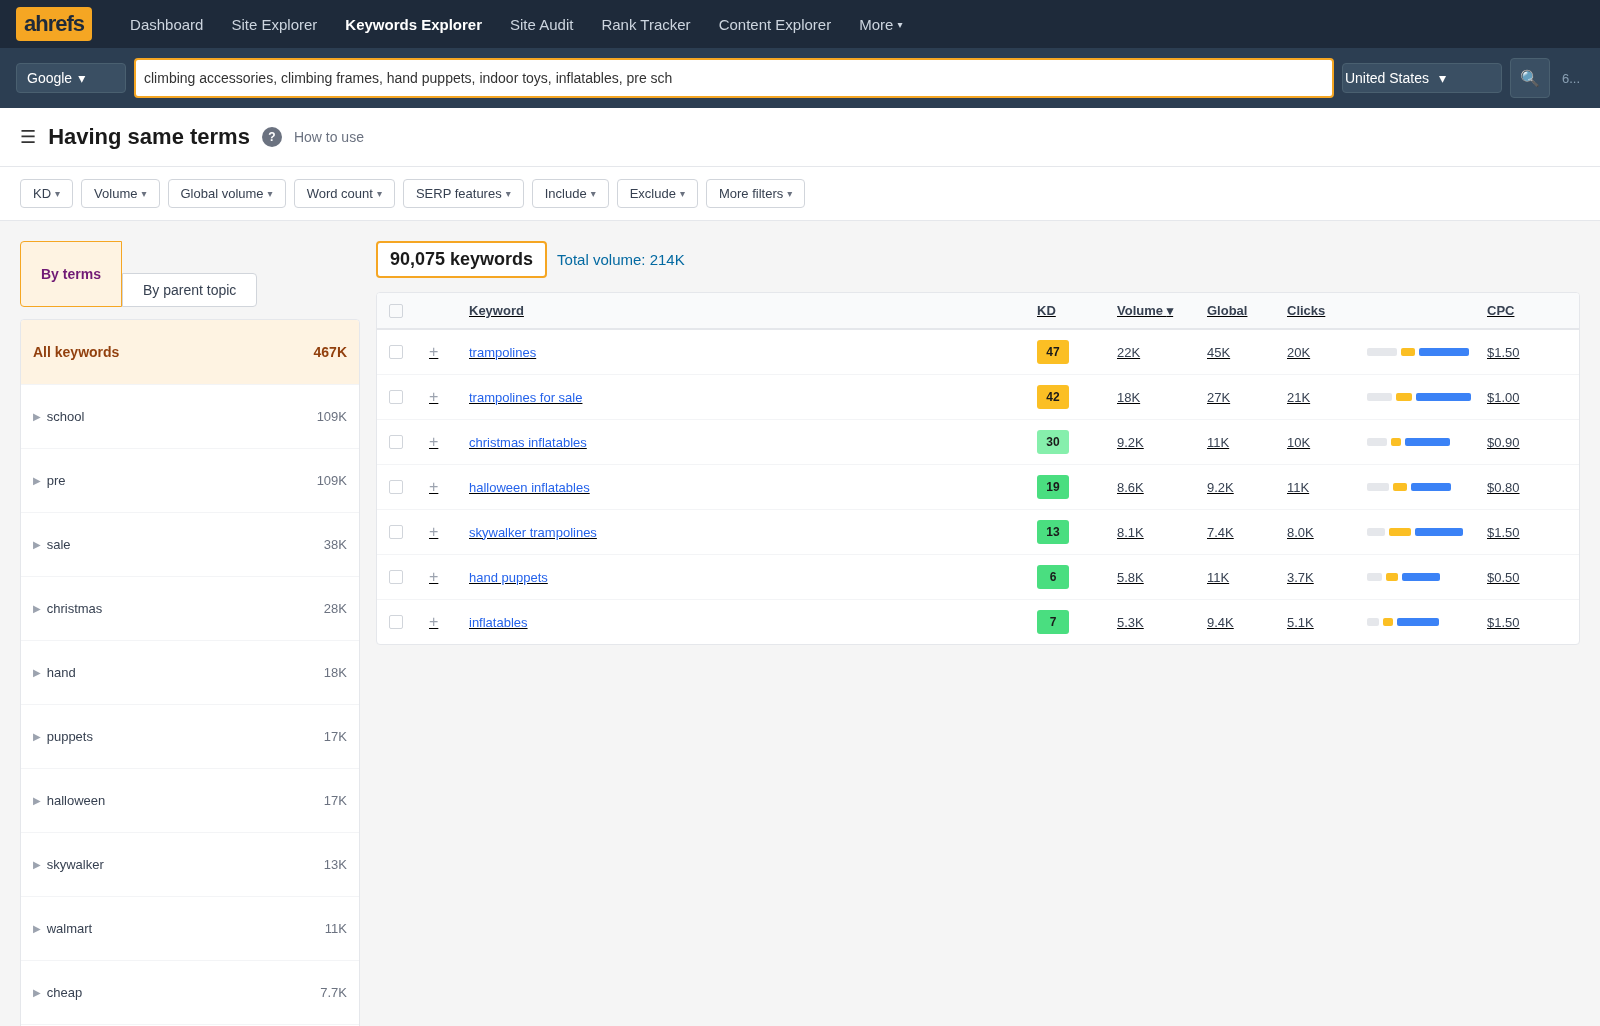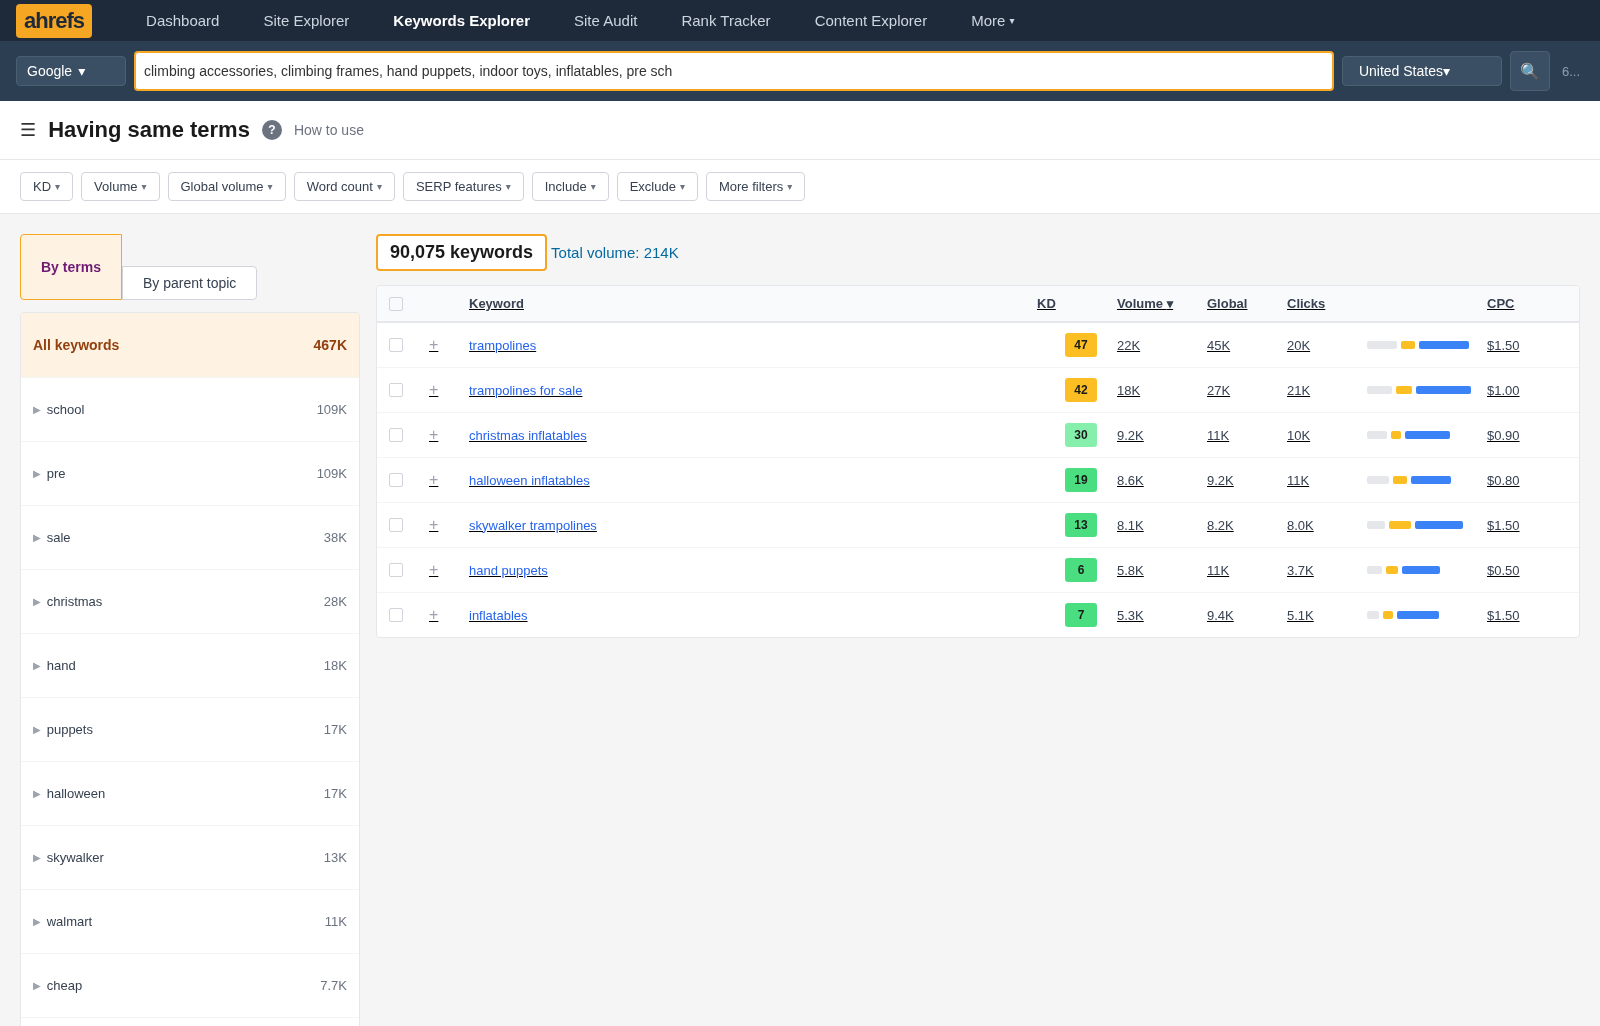--- a/index.html
+++ b/index.html
@@ -4,22 +4,22 @@
   <style>
     * { box-sizing: border-box; margin: 0; padding: 0; }
     body { font-family: -apple-system, BlinkMacSystemFont, 'Segoe UI', Arial, sans-serif; font-size: 14px; background: #f5f5f5; }
 
     
     .topnav {
       background: #1e2a3a;
       display: flex;
       align-items: center;
       padding: 0 16px;
-      height: 41px;
-      gap: 16px;
+      height: 48px;
+      gap: 0;
     }
     .logo {
       background: #f5a623;
       color: #1e2a3a;
       font-weight: 900;
       font-size: 22px;
       padding: 4px 8px;
       border-radius: 4px;
       margin-right: 24px;
       letter-spacing: -1px;
@@ -73,26 +73,26 @@
       border: none;
       outline: none;
       font-size: 14px;
       width: 100%;
       color: #333;
     }
     .country-select {
       background: #3a4f63;
       border: 1px solid #4a6070;
       color: #fff;
-      padding: 6px 16px;
+      padding: 6px 2px;
       border-radius: 4px;
       font-size: 14px;
       display: flex;
       align-items: center;
-      gap: 0;
+      gap: 10px;
       cursor: pointer;
       min-width: 160px;
     }
     .search-btn {
       background: #3a4f63;
       border: 1px solid #4a6070;
       color: #fff;
       width: 40px;
       height: 40px;
       border-radius: 4px;
@@ -215,21 +215,21 @@
     }
     .row-left { display: flex; align-items: center; gap: 6px; color: #374151; }
     .row-arrow { color: #9ca3af; font-size: 10px; }
     .row-count { color: #6b7280; font-size: 13px; }
 
     
     .results-panel { flex: 1; }
     .results-header {
       display: flex;
       align-items: center;
-      gap: 4px;
+      gap: 10px;
       margin-bottom: 14px;
     }
     .keywords-count-badge {
       border: 2px solid #f5a623;
       border-radius: 4px;
       padding: 6px 12px;
       font-size: 18px;
       font-weight: 700;
       color: #1a1a1a;
       background: #fff;
@@ -273,21 +273,20 @@
     .kd-badge {
       display: inline-flex;
       align-items: center;
       justify-content: center;
       width: 32px;
       height: 24px;
       border-radius: 3px;
       font-size: 12px;
       font-weight: 700;
       color: #1a1a1a;
-      margin-left: 28px;
     }
     .kd-yellow { background: #fbbf24; }
     .kd-green-light { background: #86efac; }
     .kd-green { background: #4ade80; }
     .keyword-link { color: #2563eb; cursor: pointer; text-decoration: none; }
     .mini-bar-wrap { display: flex; align-items: center; gap: 4px; }
     .mini-bar {
       height: 8px;
       border-radius: 2px;
     }
@@ -566,21 +565,21 @@
       </div>
 
       <div class="table-row">
         <div>
             <div class="checkbox"></div>
           </div>
         <div><span class="add-btn">+</span></div>
         <div><a class="keyword-link">skywalker trampolines</a></div>
         <div><span class="kd-badge kd-green">13</span></div>
         <div>8.1K</div>
-        <div>8.2K</div>
+        <div>7.4K</div>
         <div>8.0K</div>
         <div class="mini-bar-wrap">
           <div class="mini-bar bar-gray" style="width:18px; height:8px;"></div>
           <div class="mini-bar bar-yellow" style="width:22px; height:8px;"></div>
           <div class="mini-bar bar-blue" style="width:48px; height:8px;"></div>
         </div>
         <div>$1.50</div>
       </div>
 
       <div class="table-row">

